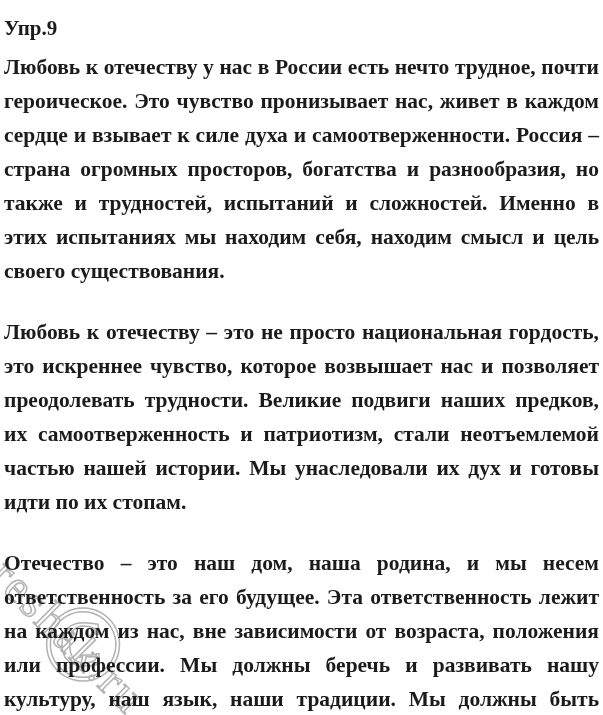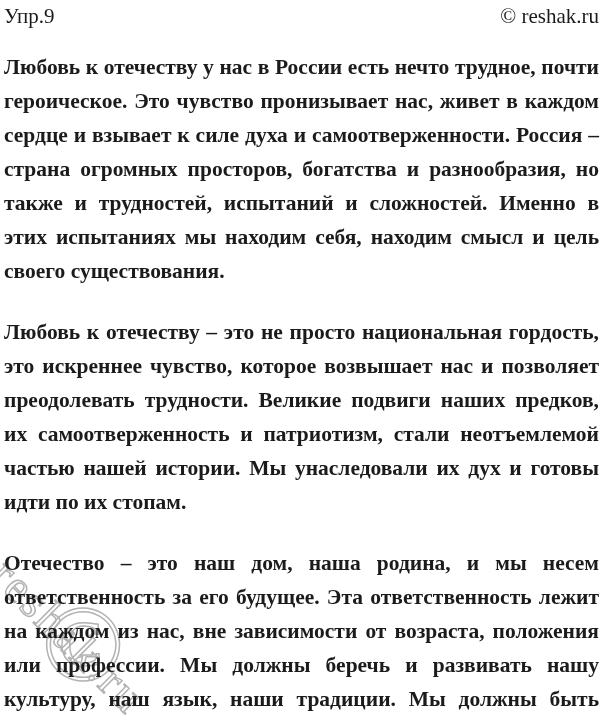--- a/index.html
+++ b/index.html
@@ -26,21 +26,22 @@
     justify-content: space-between;
     align-items: flex-start;
     padding: 3px 4px 0 4px;
     height: 26px;
     line-height: 26px;
     font-size: 21px;
     position: relative;
     z-index: 2;
   }
   .exercise-label {
-    font-weight: normal;
+    font-weight: bold;
+    margin-top: 12px;
   }
   .site-credit {
     font-weight: normal;
   }
   main.doc-body {
     position: relative;
     z-index: 1;
     padding: 21px 4px 0 4px;
   }
   main.doc-body p {
@@ -93,21 +94,20 @@
 
 <div class="page">
 
   <div class="watermark">
     <span class="wm-text">reshak.ru</span>
     <span class="wm-symbol">©</span>
   </div>
 
   <header class="page-header">
     <span class="exercise-label">Упр.9</span>
-    <span class="site-credit">© reshak.ru</span>
   </header>
 
   <main class="doc-body">
     <p>Любовь к отечеству у нас в России есть нечто трудное, почти героическое. Это чувство пронизывает нас, живет в каждом сердце и взывает к силе духа и самоотверженности. Россия – страна огромных просторов, богатства и разнообразия, но также и трудностей, испытаний и сложностей. Именно в этих испытаниях мы находим себя, находим смысл и цель своего существования.</p>
     <p>Любовь к отечеству – это не просто национальная гордость, это искреннее чувство, которое возвышает нас и позволяет преодолевать трудности. Великие подвиги наших предков, их самоотверженность и патриотизм, стали неотъемлемой частью нашей истории. Мы унаследовали их дух и готовы идти по их стопам.</p>
     <p>Отечество – это наш дом, наша родина, и мы несем ответственность за его будущее. Эта ответственность лежит на каждом из нас, вне зависимости от возраста, положения или профессии. Мы должны беречь и развивать нашу культуру, наш язык, наши традиции. Мы должны быть активными гражданами, стремиться к процветанию и благополучию нашей страны.</p>
   </main>
 
 </div>
 

